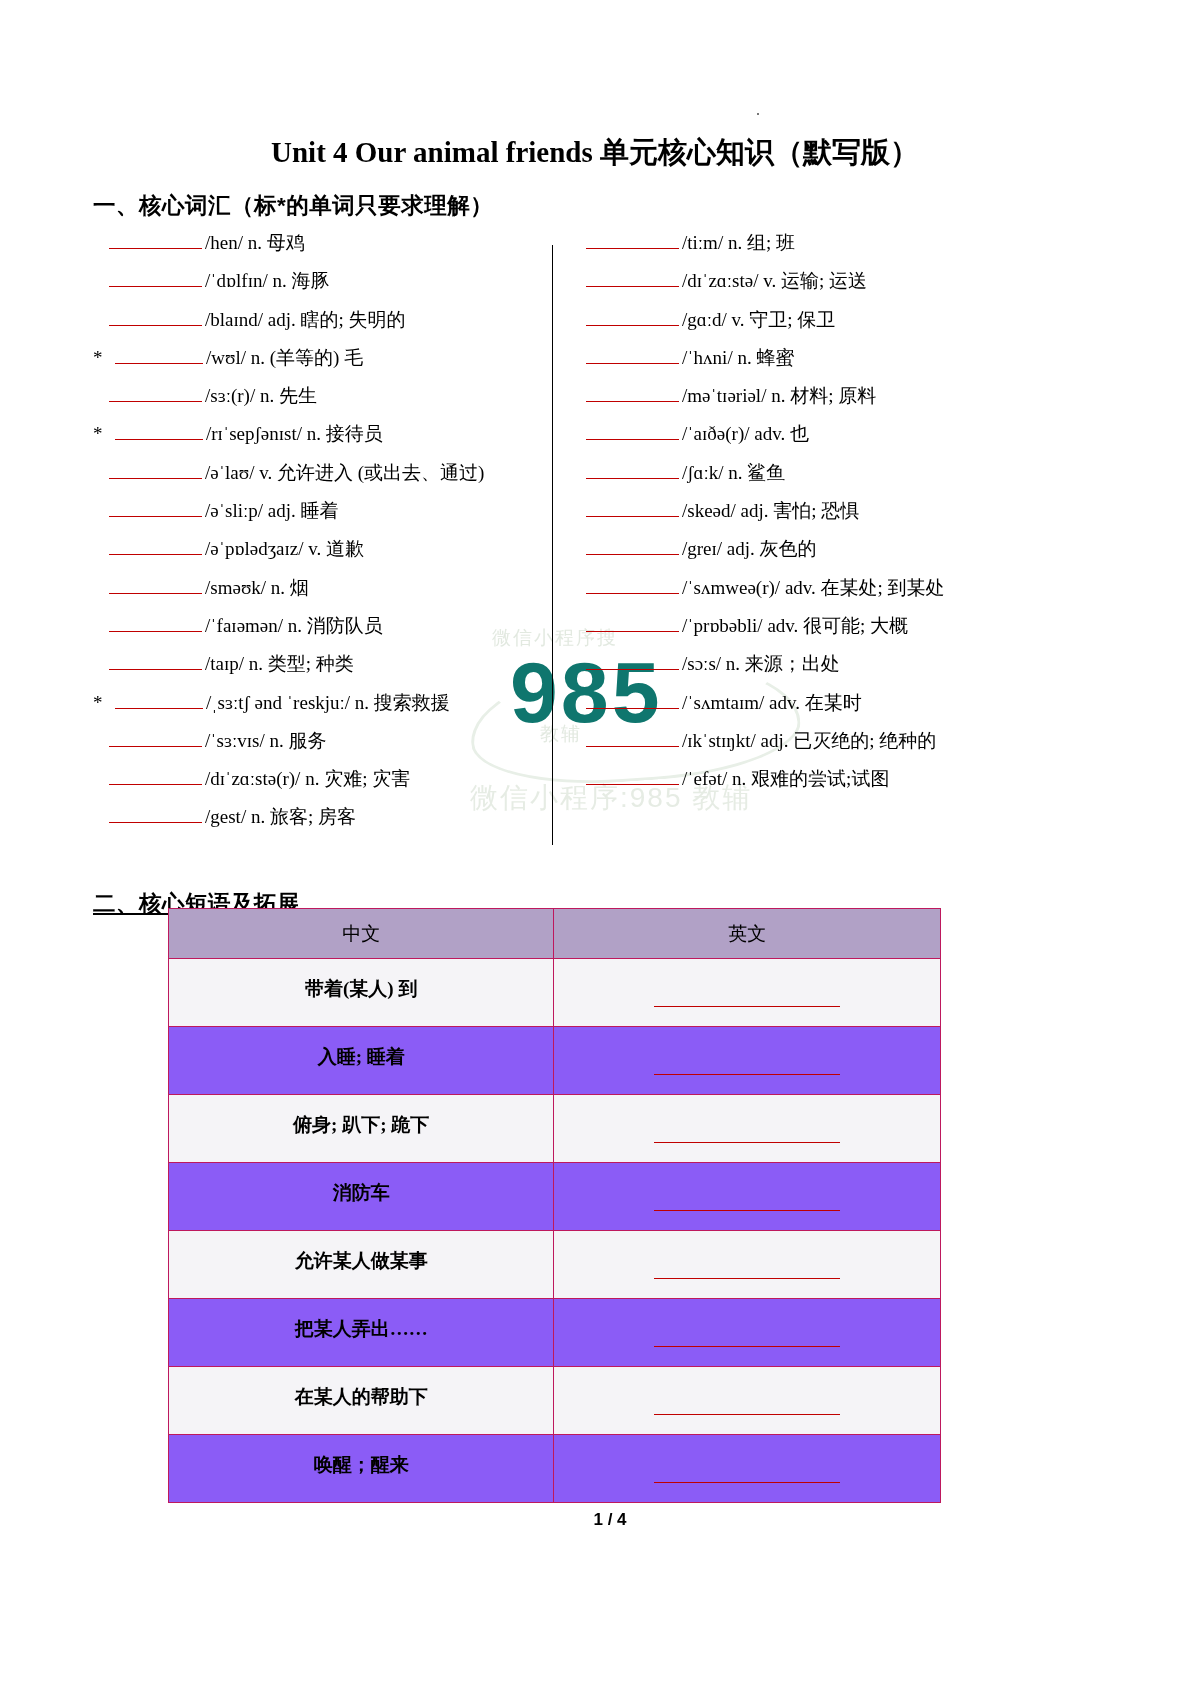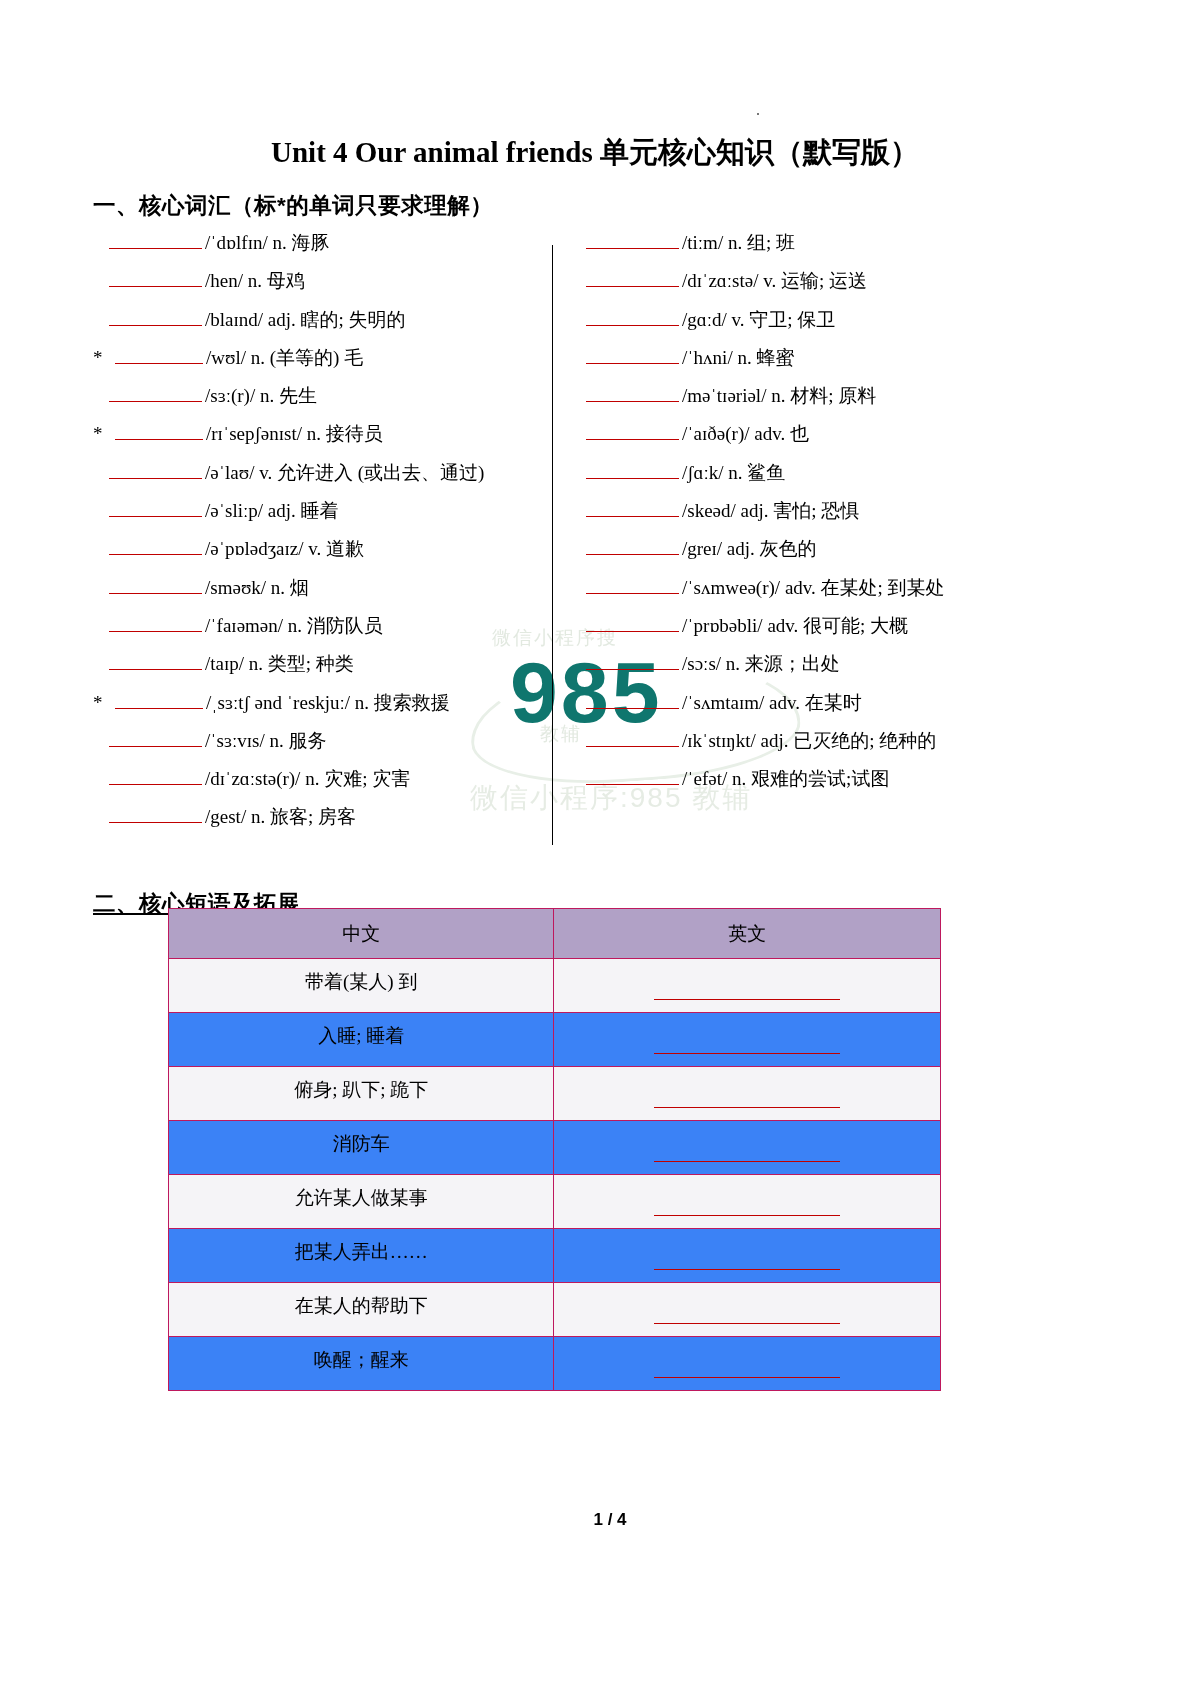--- a/index.html
+++ b/index.html
@@ -179,26 +179,27 @@
     font-family: "Liberation Serif", "DejaVu Serif", serif;
   }
   .ptable th {
     background: #b1a1c6;
     height: 50px;
     font-size: 19px;
     font-weight: normal;
     color: #000;
   }
   .ptable td {
-    height: 54px;
+    height: 68px;
     font-size: 19px;
     vertical-align: middle;
+    font-weight: bold;
   }
   .ptable tr.odd td  { background: #f5f4f7; }
-  .ptable tr.even td { background: #3b82f6; }
+  .ptable tr.even td { background: #8b5cf6; }
   .ptable td.cn { width: 386px; padding-bottom: 8px; }
   .ptable td.en { width: 387px; }
   .ans-blank {
     display: inline-block;
     width: 186px;
     border-bottom: 1.7px solid #c00000;
     height: 20px;
     margin-top: 14px;
   }
 
@@ -234,26 +235,26 @@
 
   <div class="section-heading" id="sec1">一、核心词汇（标*的单词只要求理解）</div>
 
   <div class="vocab">
     <div class="divider"></div>
 
     <div class="col col-left">
       <div class="vrow">
           <span class="star empty">*</span>
           <span class="blank"></span>
+          <span class="vtext">/hen/ n. 母鸡</span>
+        </div>
+      <div class="vrow">
+          <span class="star empty">*</span>
+          <span class="blank"></span>
           <span class="vtext">/ˈdɒlfɪn/ n. 海豚</span>
-        </div>
-      <div class="vrow">
-          <span class="star empty">*</span>
-          <span class="blank"></span>
-          <span class="vtext">/hen/ n. 母鸡</span>
         </div>
       <div class="vrow">
           <span class="star empty">*</span>
           <span class="blank"></span>
           <span class="vtext">/blaɪnd/ adj. 瞎的; 失明的</span>
         </div>
       <div class="vrow">
           <span class="star star-on">*</span>
           <span class="blank"></span>
           <span class="vtext">/wʊl/ n. (羊等的) 毛</span>

